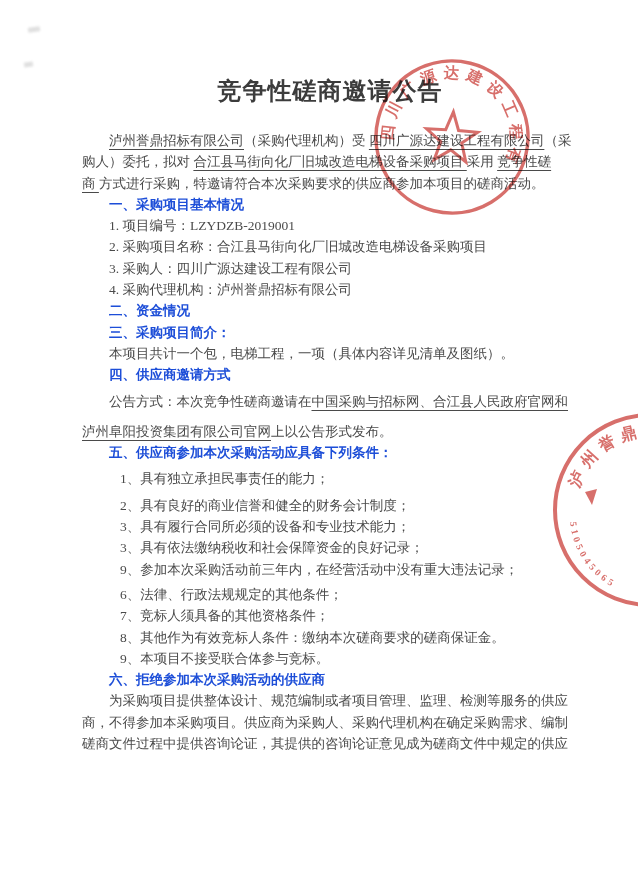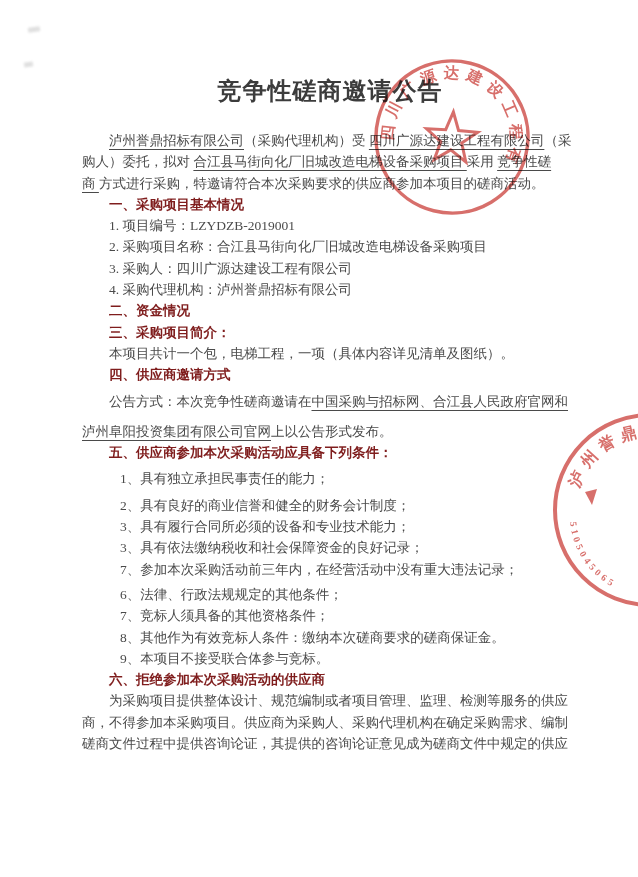--- a/index.html
+++ b/index.html
@@ -26,21 +26,21 @@
     position:absolute;
     left:82px;top:130px;
     width:500px;
     font-size:13.5px;
   }
   .block{
     height:21.3px;
     line-height:21.3px;
     white-space:pre;
   }
-  .heading{ text-indent:27px; font-weight:bold; color:#7f1d1d; }
+  .heading{ text-indent:27px; font-weight:bold; color:#1d4ed8; }
   .para-first{ text-indent:27px; }
   .item{ text-indent:27px; }
   .cond{ text-indent:38px; }
   .para-cont{ text-indent:0; }
   .u{
     text-decoration:underline;
     text-underline-offset:3.5px;
     text-decoration-thickness:1px;
   }
   
@@ -96,21 +96,21 @@
       <div class="block heading"><span>三、采购项目简介：</span></div>
       <div class="block para-first"><span>本项目共计一个包，电梯工程，一项（具体内容详见清单及图纸）。</span></div>
       <div class="block heading"><span>四、供应商邀请方式</span></div>
       <div class="block para-first"><span>公告方式：本次竞争性磋商邀请在</span><span class="u">中国采购与招标网、合江县人民政府官网和</span></div>
       <div class="block para-cont"><span class="u">泸州阜阳投资集团有限公司官网</span><span>上以公告形式发布。</span></div>
       <div class="block heading"><span>五、供应商参加本次采购活动应具备下列条件：</span></div>
       <div class="block cond"><span>1、具有独立承担民事责任的能力；</span></div>
       <div class="block cond"><span>2、具有良好的商业信誉和健全的财务会计制度；</span></div>
       <div class="block cond"><span>3、具有履行合同所必须的设备和专业技术能力；</span></div>
       <div class="block cond"><span>3、具有依法缴纳税收和社会保障资金的良好记录；</span></div>
-      <div class="block cond"><span>7、参加本次采购活动前三年内，在经营活动中没有重大违法记录；</span></div>
+      <div class="block cond"><span>9、参加本次采购活动前三年内，在经营活动中没有重大违法记录；</span></div>
       <div class="block cond"><span>6、法律、行政法规规定的其他条件；</span></div>
       <div class="block cond"><span>7、竞标人须具备的其他资格条件；</span></div>
       <div class="block cond"><span>8、其他作为有效竞标人条件：缴纳本次磋商要求的磋商保证金。</span></div>
       <div class="block cond"><span>9、本项目不接受联合体参与竞标。</span></div>
       <div class="block heading"><span>六、拒绝参加本次采购活动的供应商</span></div>
       <div class="block para-first"><span>为采购项目提供整体设计、规范编制或者项目管理、监理、检测等服务的供应</span></div>
       <div class="block para-cont"><span>商，不得参加本采购项目。供应商为采购人、采购代理机构在确定采购需求、编制</span></div>
       <div class="block para-cont"><span>磋商文件过程中提供咨询论证，其提供的咨询论证意见成为磋商文件中规定的供应</span></div>
     </div>
 

